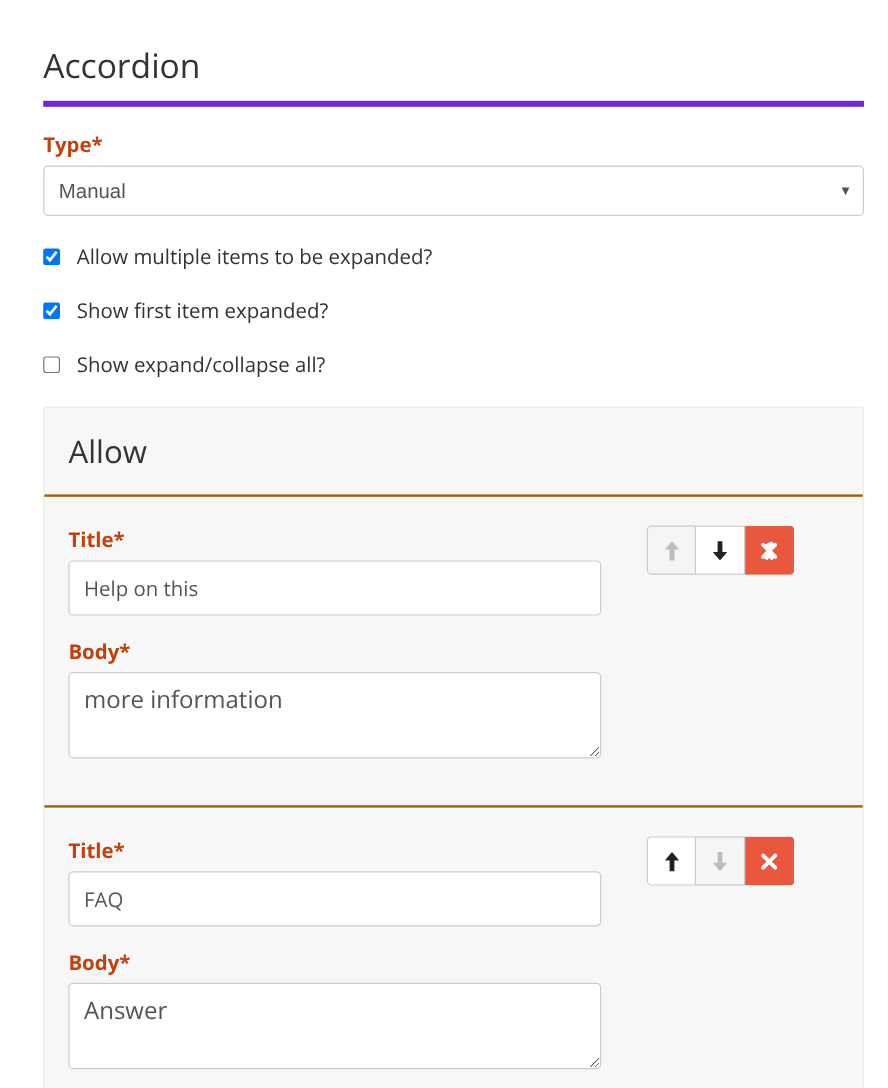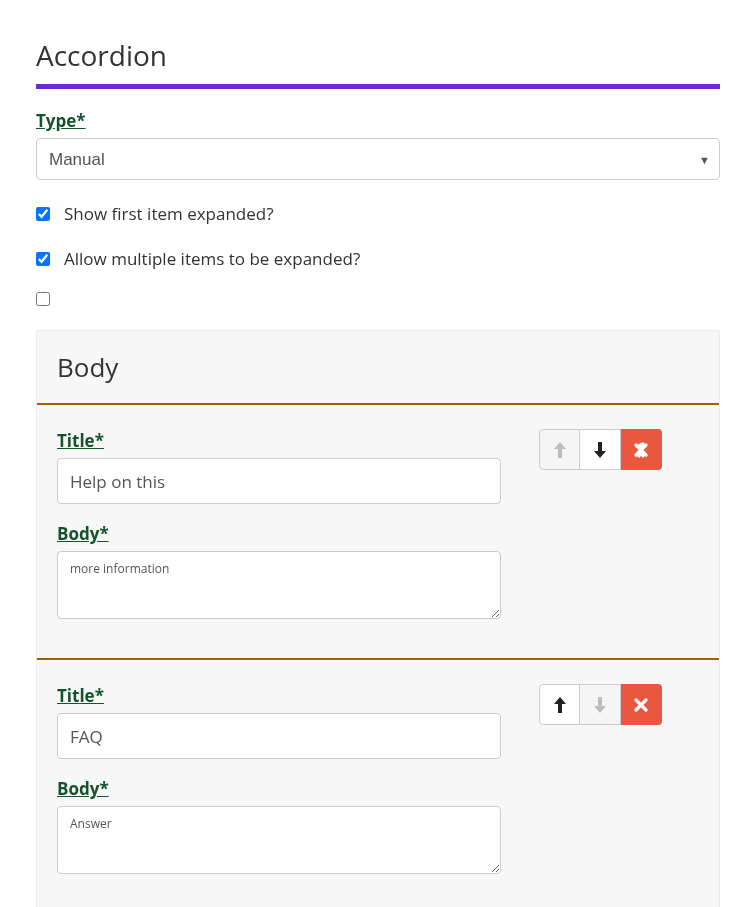--- a/index.html
+++ b/index.html
@@ -21,24 +21,23 @@
     margin: 0 0 8px 0;
     padding-bottom: 10px;
     border-bottom: 5px solid #6d28d9;
   }
   .field-group {
     margin-top: 20px;
   }
   .field-label {
     font-size: 17px;
     font-weight: 700;
-    color: #14532d;
+    color: #c2410c;
     margin-bottom: 6px;
     display: block;
-    text-decoration: underline;
   }
   .select-wrap {
     position: relative;
   }
   select.form-select {
     width: 100%;
     height: 42px;
     padding: 0 12px;
     font-size: 17px;
     color: #555;
@@ -103,21 +102,21 @@
     color: #555;
     background: #fff;
     border: 1px solid #ccc;
     border-radius: 4px;
     font-family: inherit;
   }
   .textarea-input {
     width: 100%;
     min-height: 68px;
     padding: 8px 12px;
-    font-size: 12px;
+    font-size: 20px;
     color: #555;
     background: #fff;
     border: 1px solid #ccc;
     border-radius: 4px;
     resize: both;
     font-family: inherit;
   }
   .body-group { margin-top: 18px; }
   .item-actions {
     display: flex;
@@ -166,34 +165,35 @@
     <div class="select-wrap">
       <select class="form-select">
         <option>Manual</option>
       </select>
       <span class="select-caret">▼</span>
     </div>
   </div>
 
   <div class="checkbox-row">
     <input type="checkbox" checked="" style="">
-    <span>Show first item expanded?</span>
+    <span>Allow multiple items to be expanded?</span>
   </div>
 
   <div class="checkbox-row">
     <input type="checkbox" checked="" style="">
-    <span>Allow multiple items to be expanded?</span>
+    <span>Show first item expanded?</span>
   </div>
 
   <div class="checkbox-row">
     <input type="checkbox" style="">
+    <span>Show expand/collapse all?</span>
   </div>
 
   <div class="items-panel">
-    <h3 class="items-title">Body</h3>
+    <h3 class="items-title">Allow</h3>
 
     <div class="item-card">
       <div class="item-fields">
         <label class="field-label">Title*</label>
         <input type="text" class="text-input" value="Help on this" style="">
         <div class="body-group">
           <label class="field-label">Body*</label>
           <textarea class="textarea-input" style="">more information</textarea>
         </div>
       </div>

